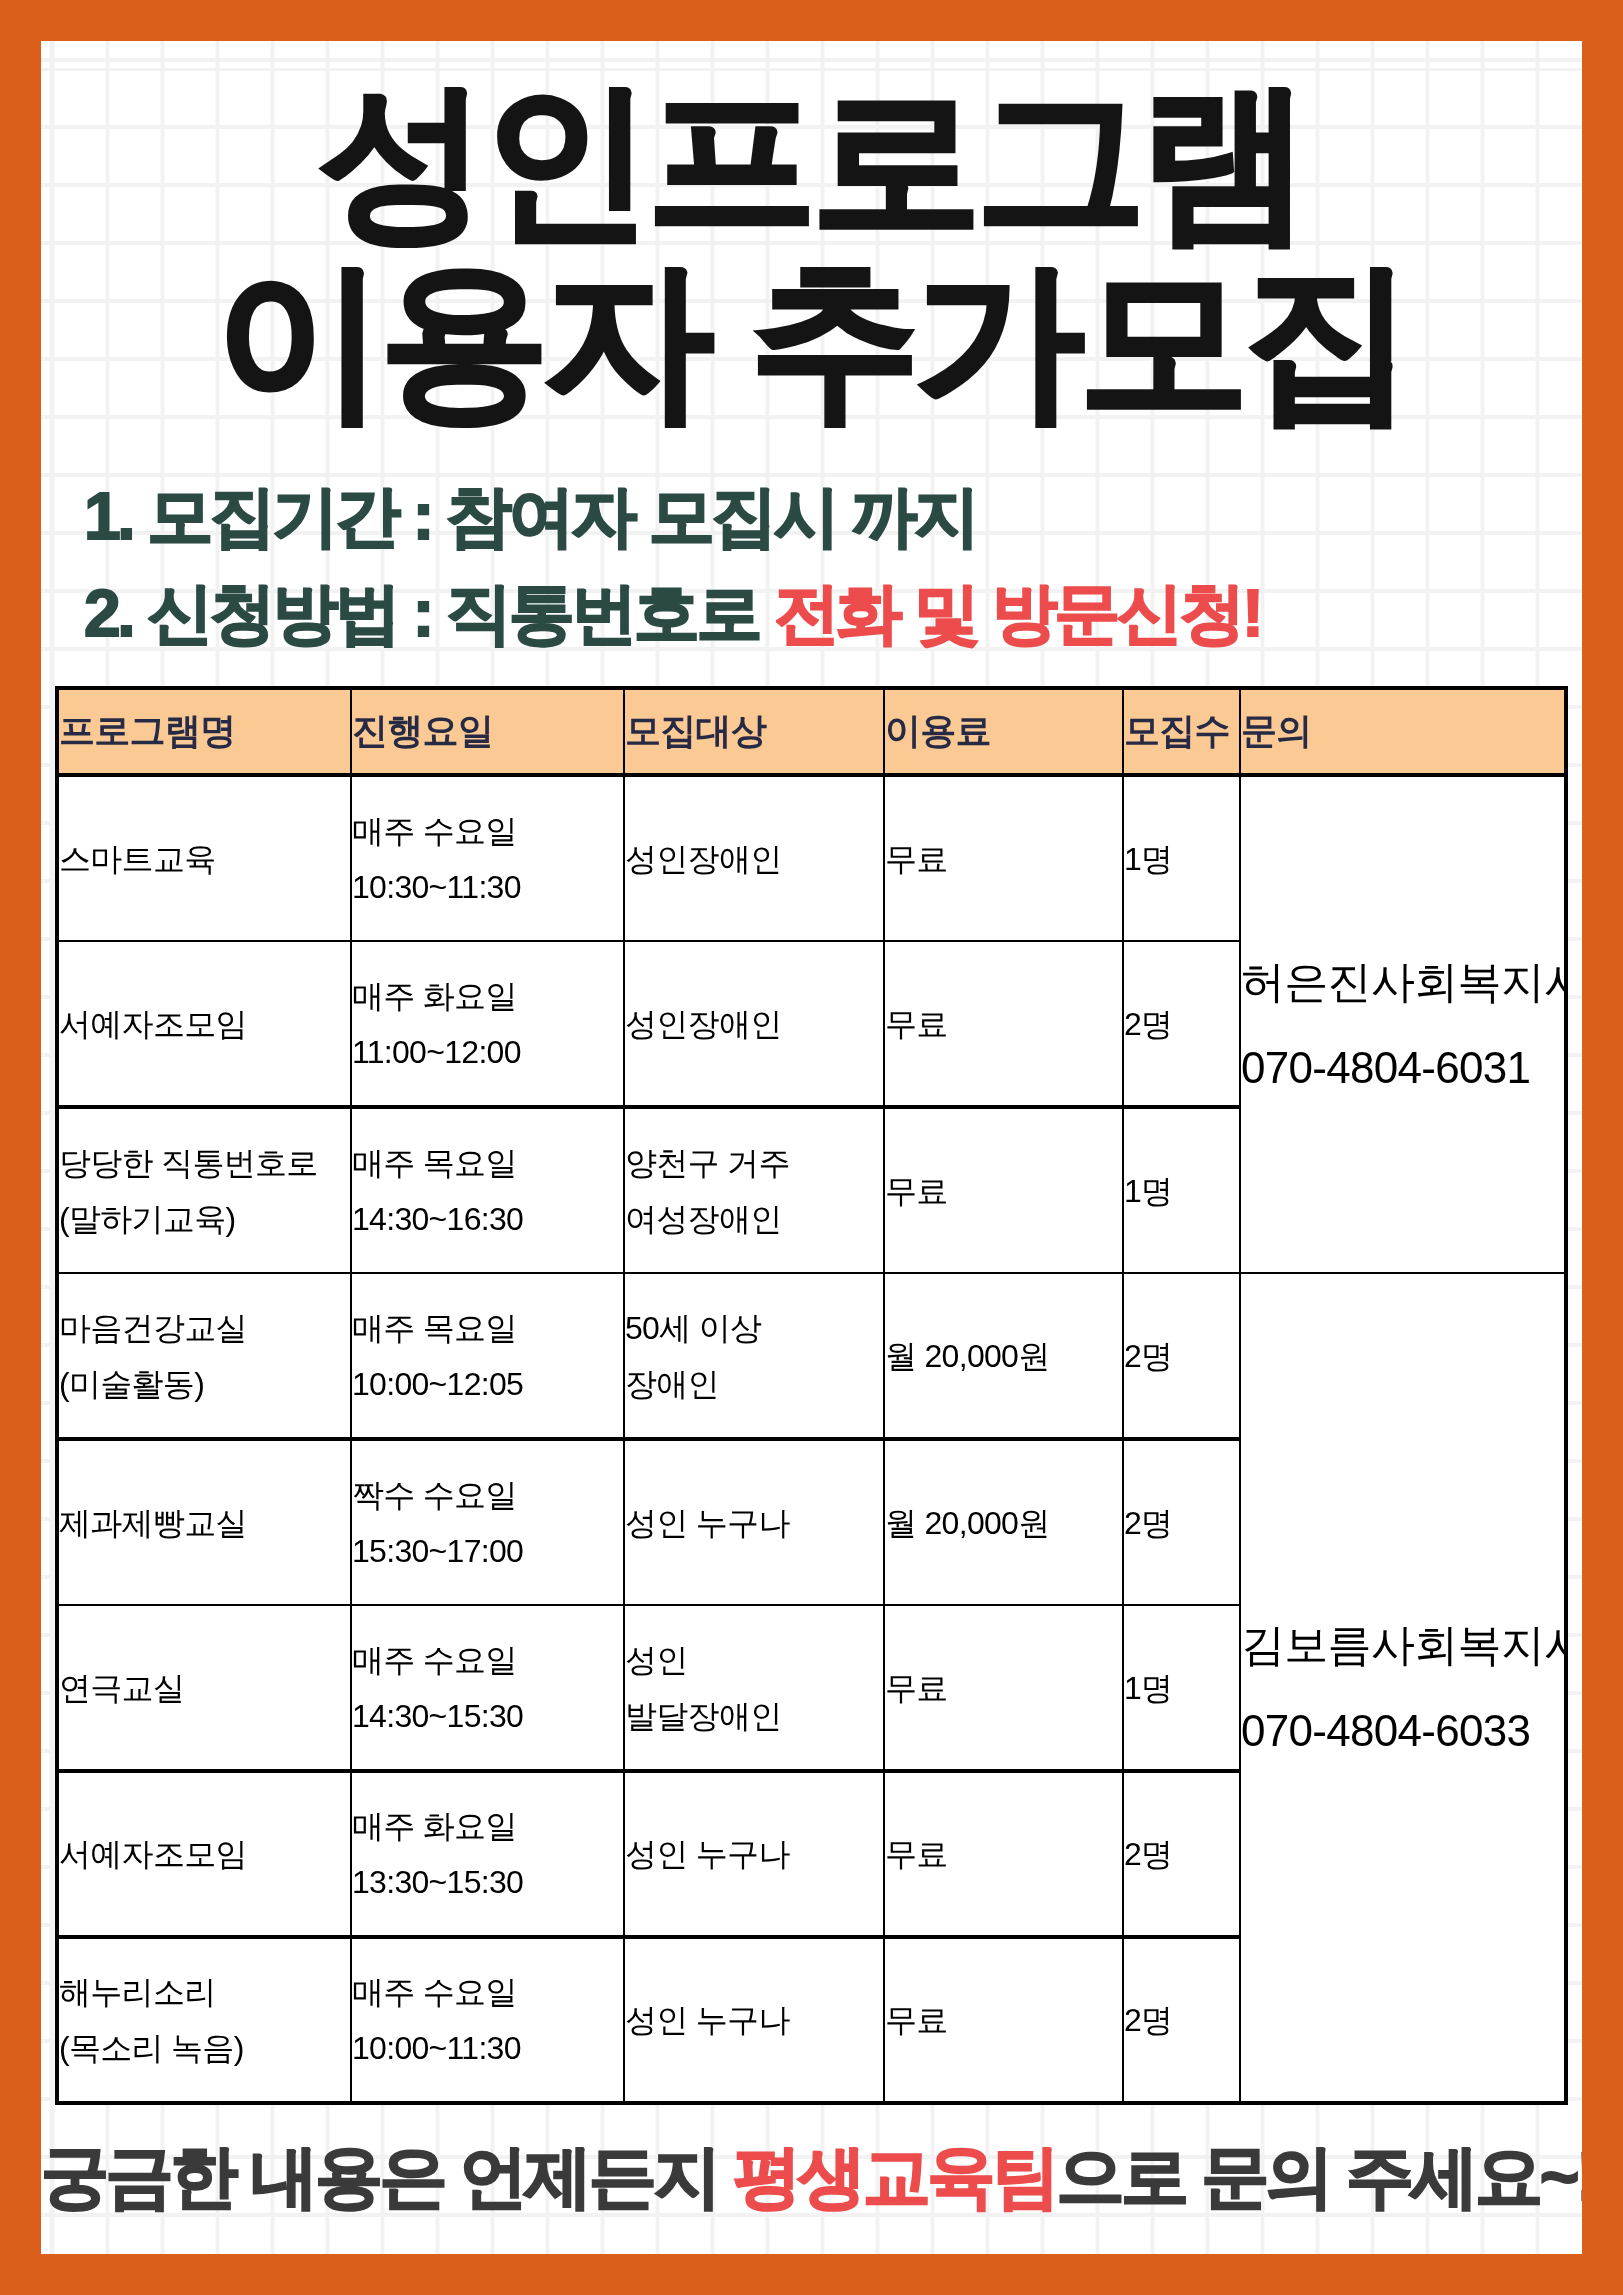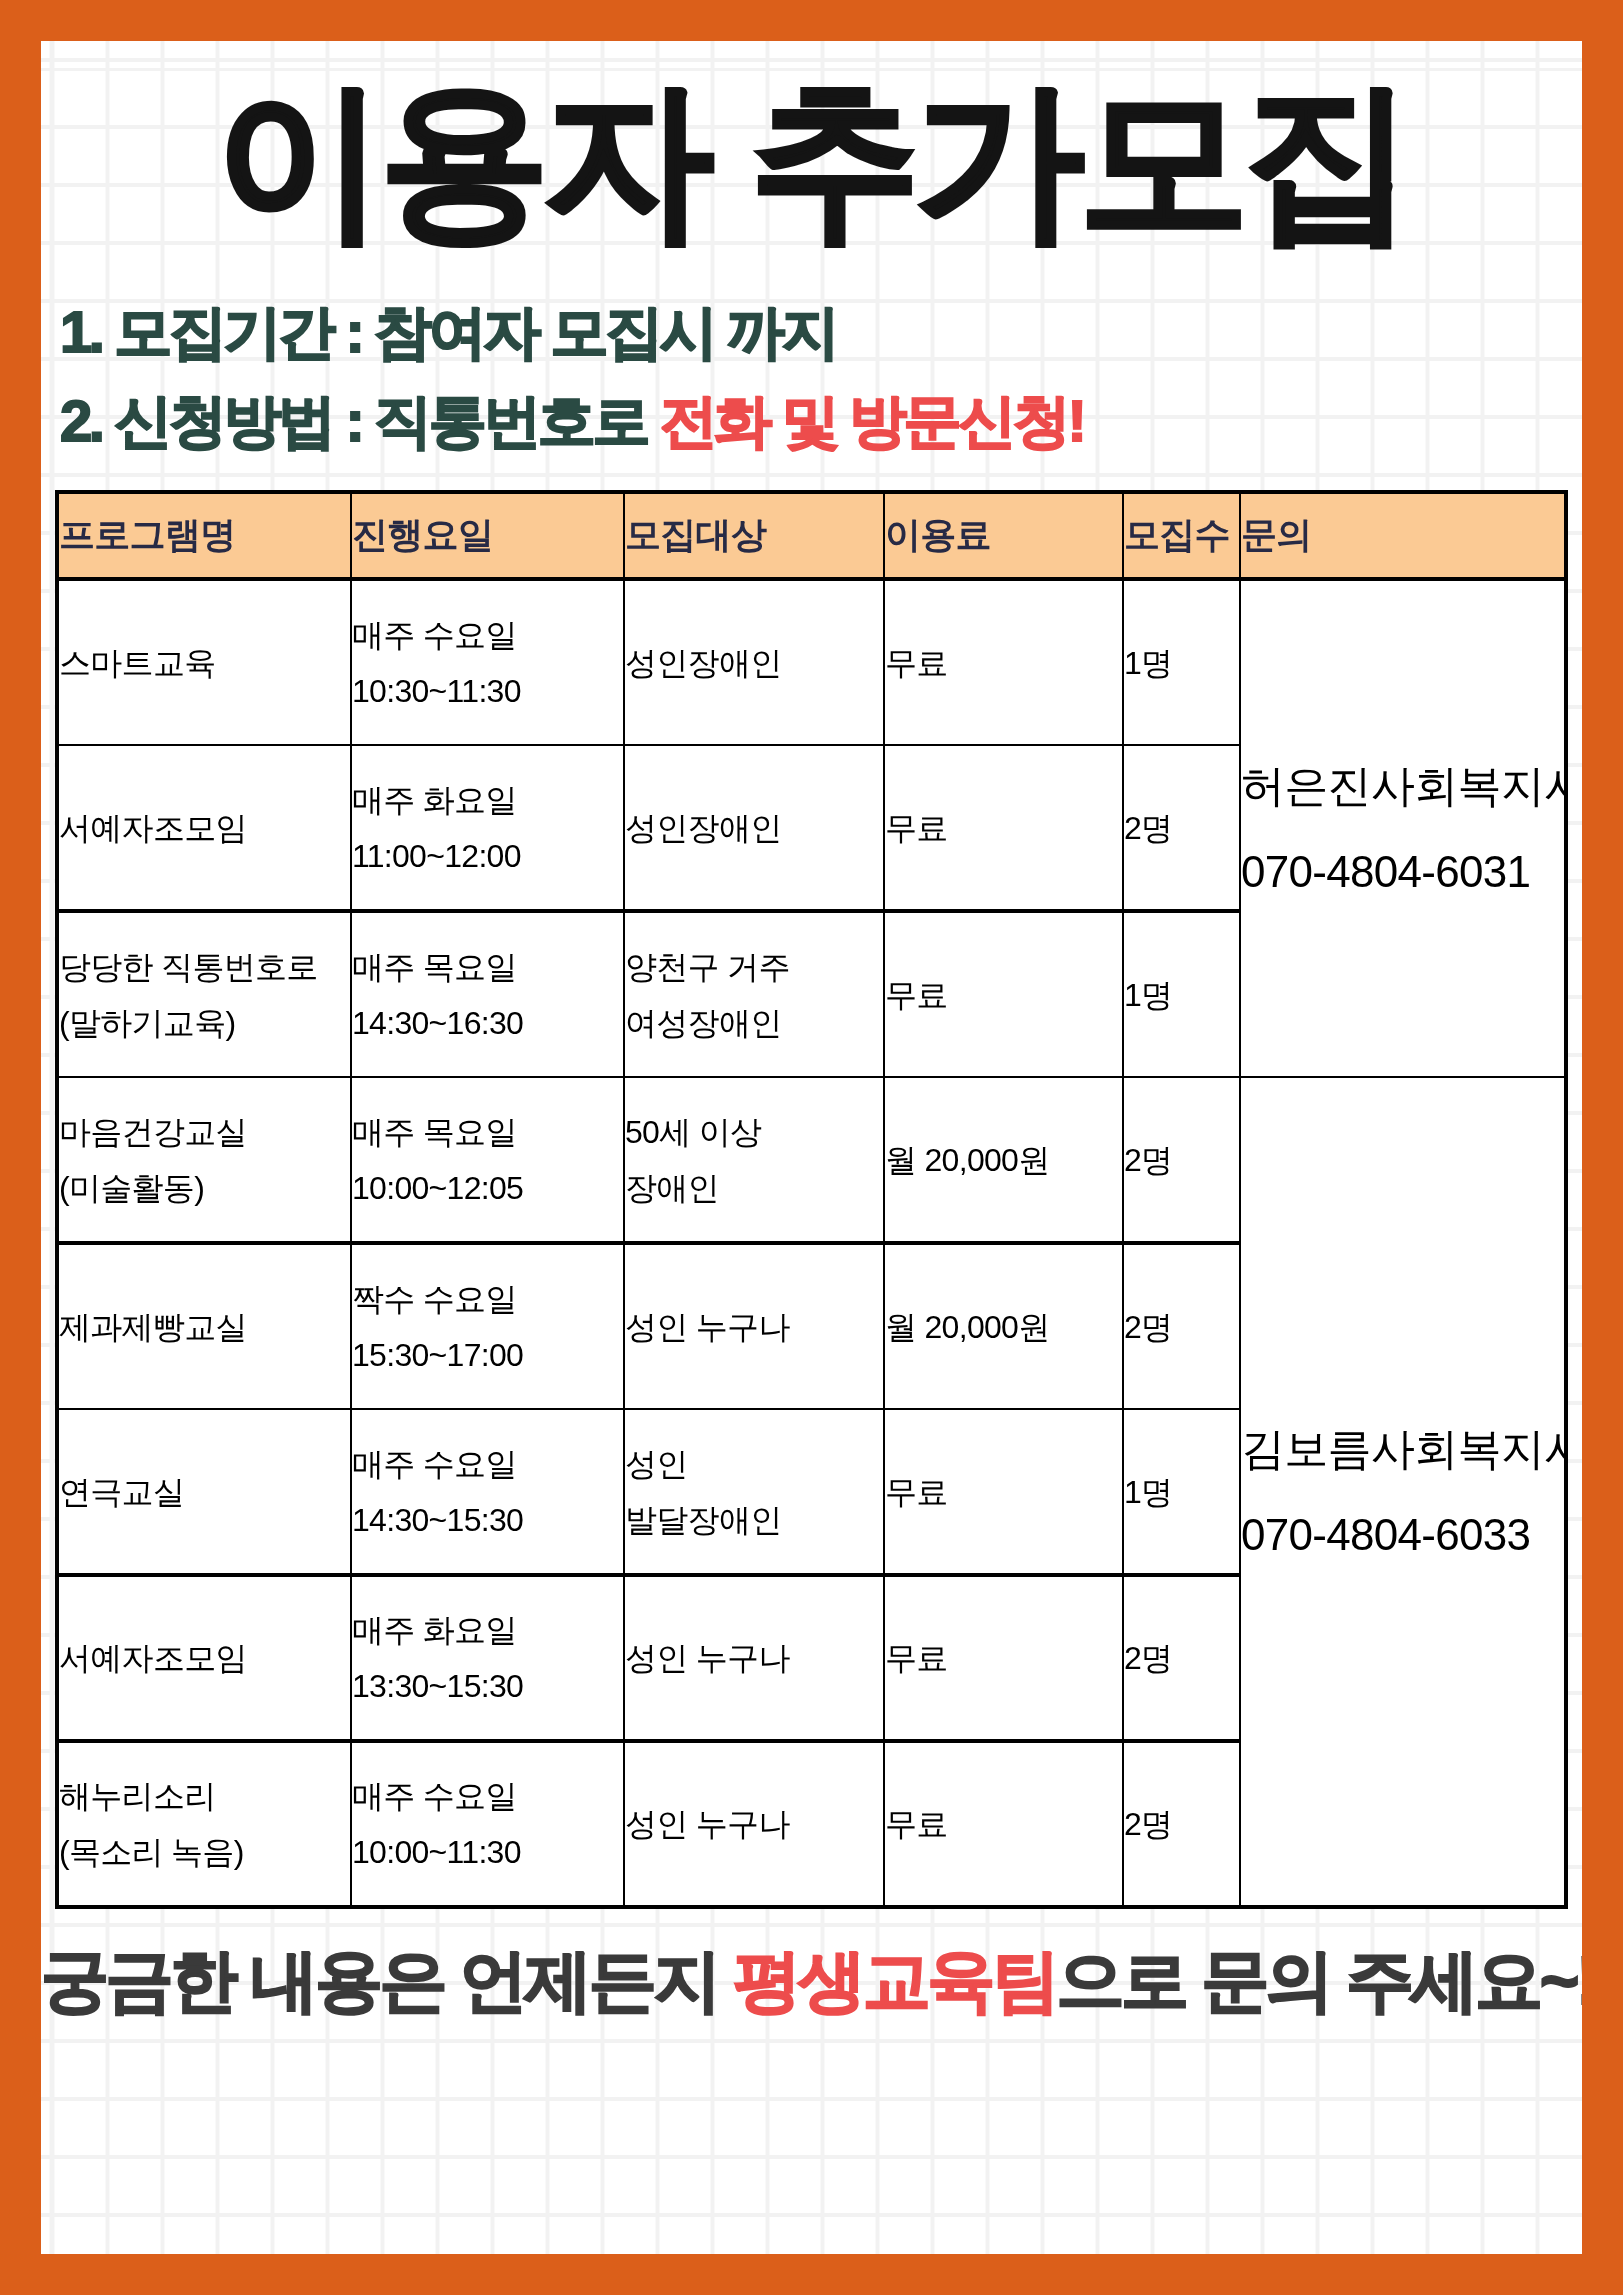--- a/index.html
+++ b/index.html
@@ -36,26 +36,27 @@
     letter-spacing: -5.5px;
     -webkit-text-stroke: 4.1px #141414;
   }
 
   
   .notices {
     margin: 53px 0 0 19px;
   }
   .notice-line {
     font-weight: 900;
-    font-size: 58px;
+    font-size: 66px;
     line-height: 1.0;
     letter-spacing: -3.4px;
     color: #2A4A43;
     -webkit-text-stroke: 2px #2A4A43;
     white-space: nowrap;
+    margin-left: 24px;
   }
   .notice-line + .notice-line { margin-top: 31px; }
   .notice-highlight {
     color: #ED4C4C;
     -webkit-text-stroke: 2px #ED4C4C;
   }
 
   
   table.program-table {
     margin: 40px auto 0 auto;
@@ -114,20 +115,21 @@
     -webkit-text-stroke: 2px #ED4C4C;
   }
 </style>
 </head>
 <body>
 
 <div class="poster">
   <div class="content">
 
     <div class="title">
+      <div>성인프로그램</div>
       <div>이용자 추가모집</div>
     </div>
 
     <div class="notices">
       <div class="notice-line"><span>1. 모집기간 : 참여자 모집시 까지</span><span class="notice-highlight"></span></div>
       <div class="notice-line"><span>2. 신청방법 : 직통번호로 </span><span class="notice-highlight">전화 및 방문신청!</span></div>
     </div>
 
     <table class="program-table">
       <colgroup>

